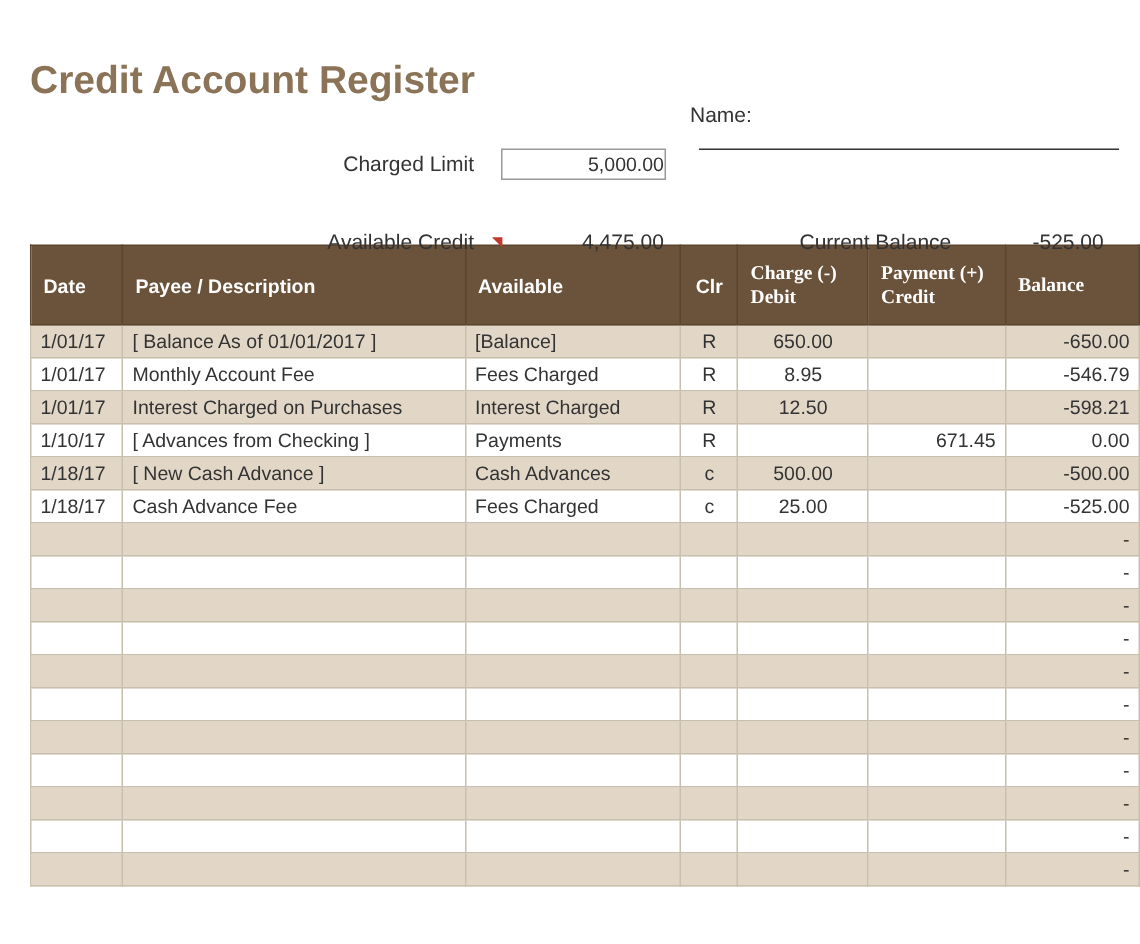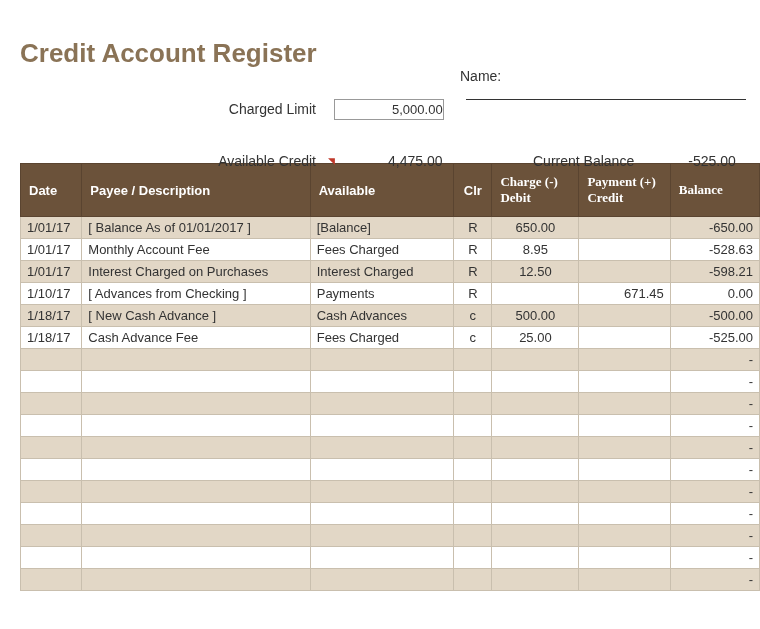--- a/index.html
+++ b/index.html
@@ -153,21 +153,21 @@
         <td class="col-payment"></td>
         <td class="col-balance">-650.00</td>
       </tr>
       <tr>
         <td class="col-date">1/01/17</td>
         <td class="col-payee">Monthly Account Fee</td>
         <td class="col-cat">Fees Charged</td>
         <td class="col-clr">R</td>
         <td class="col-charge">8.95</td>
         <td class="col-payment"></td>
-        <td class="col-balance">-528.63</td>
+        <td class="col-balance">-546.79</td>
       </tr>
       <tr>
         <td class="col-date">1/01/17</td>
         <td class="col-payee">Interest Charged on Purchases</td>
         <td class="col-cat">Interest Charged</td>
         <td class="col-clr">R</td>
         <td class="col-charge">12.50</td>
         <td class="col-payment"></td>
         <td class="col-balance">-598.21</td>
       </tr>

